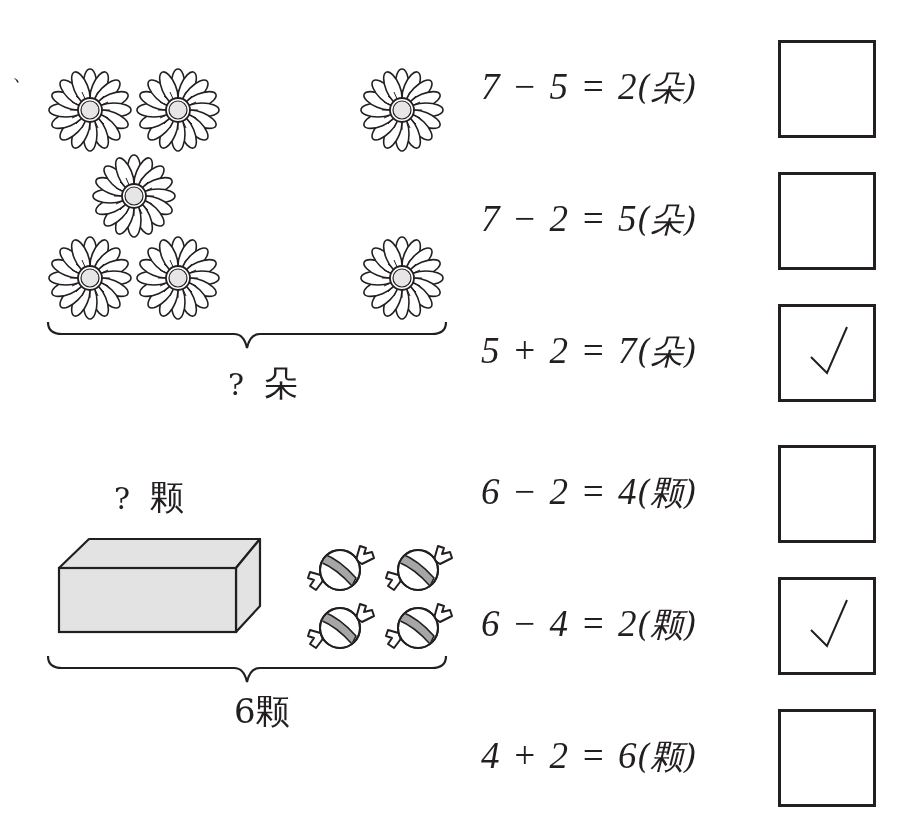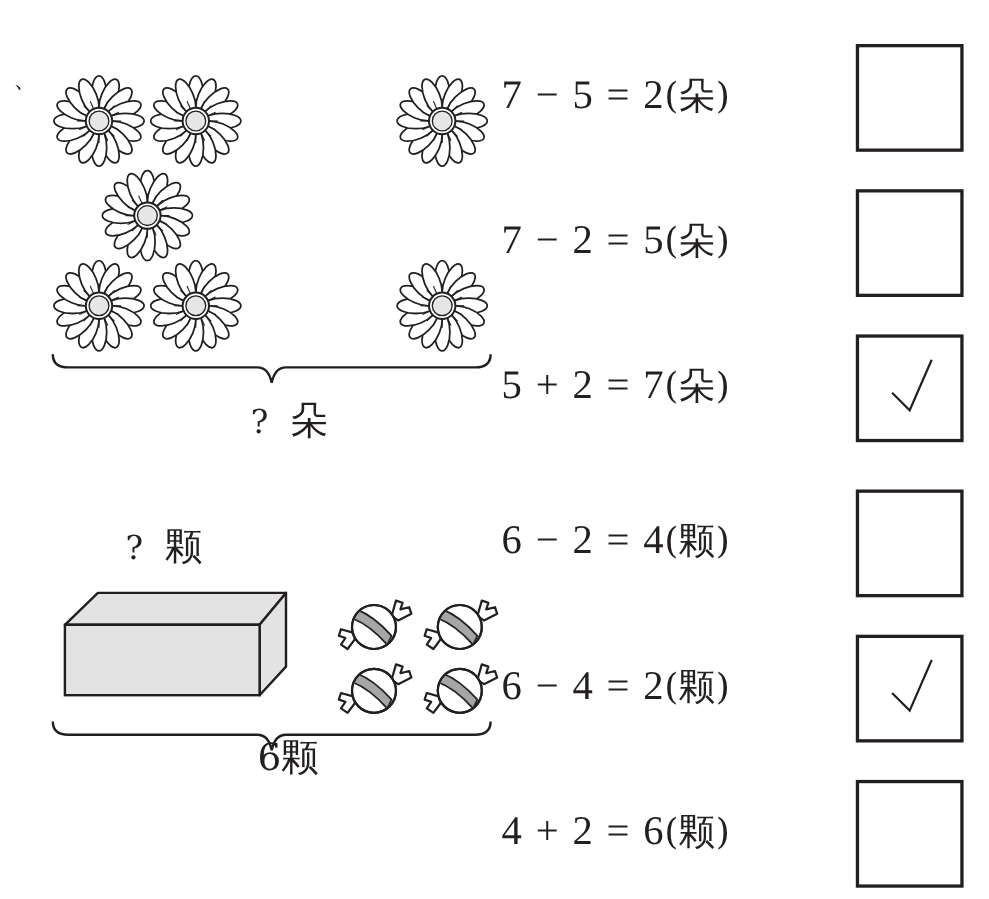--- a/index.html
+++ b/index.html
@@ -4,22 +4,22 @@
 <style>
   html, body { margin:0; padding:0; background:#ffffff; }
   body { width:899px; height:817px; position:relative; overflow:hidden;
          font-family:"DejaVu Serif","Liberation Serif",serif; color:#231f20; }
   .abs { position:absolute; }
   .mark { left:12px; top:62px; font-size:22px; line-height:1; }
   .flower { position:absolute; width:84px; height:84px; }
   .brace { position:absolute; }
   .label { position:absolute; font-size:34px; line-height:1; white-space:nowrap; }
   .label .q { font-size:30px; margin-right:20px; }
-  .eq { position:absolute; left:456px; font-size:37px; line-height:1; white-space:nowrap;
-        font-family:"Liberation Serif","DejaVu Serif",serif; letter-spacing:0.5px; }
+  .eq { position:absolute; left:481px; font-size:37px; line-height:1; white-space:nowrap;
+        font-family:"Liberation Serif","DejaVu Serif",serif; letter-spacing:0.5px;font-style:italic; }
   .eq span { display:inline-block; }
   .eq .op { margin:0 12px; }
   .eq .unit { font-family:"DejaVu Serif","Liberation Serif",serif; font-size:33px; }
   .box { position:absolute; left:778px; width:92px; height:92px;
          border:3px solid #231f20; box-sizing:content-box; background:#fff; }
   .box svg { position:absolute; left:0; top:0; }
   .candy { position:absolute; width:72px; height:56px; }
 </style>
 </head>
 <body>
@@ -127,21 +127,21 @@
       <use href="#candy-shape"></use>
     </svg>
   <svg class="candy" style="left:382px;top:598px">
       <use href="#candy-shape"></use>
     </svg>
 </div>
 
 <svg class="brace" style="left:44px;top:654px" width="406" height="32">
   <path d="M4 2 Q4 14 18 14 L190 14 Q200 14 203 28 Q206 14 216 14 L388 14 Q402 14 402 2" fill="none" stroke="#231f20" stroke-width="2.2"></path>
 </svg>
-<div class="label" style="left:234px;top:672px">
+<div class="label" style="left:234px;top:694px">
   <span>6</span><span>颗</span>
 </div>
 
 <div class="eq" style="top:68px">
   <span>7</span><span class="op">−</span><span>5</span><span class="op">=</span><span>2</span><span class="unit">(朵)</span>
 </div>
 <div class="box" style="top:40px"></div>
 
 <div class="eq" style="top:200px">
   <span>7</span><span class="op">−</span><span>2</span><span class="op">=</span><span>5</span><span class="unit">(朵)</span>

